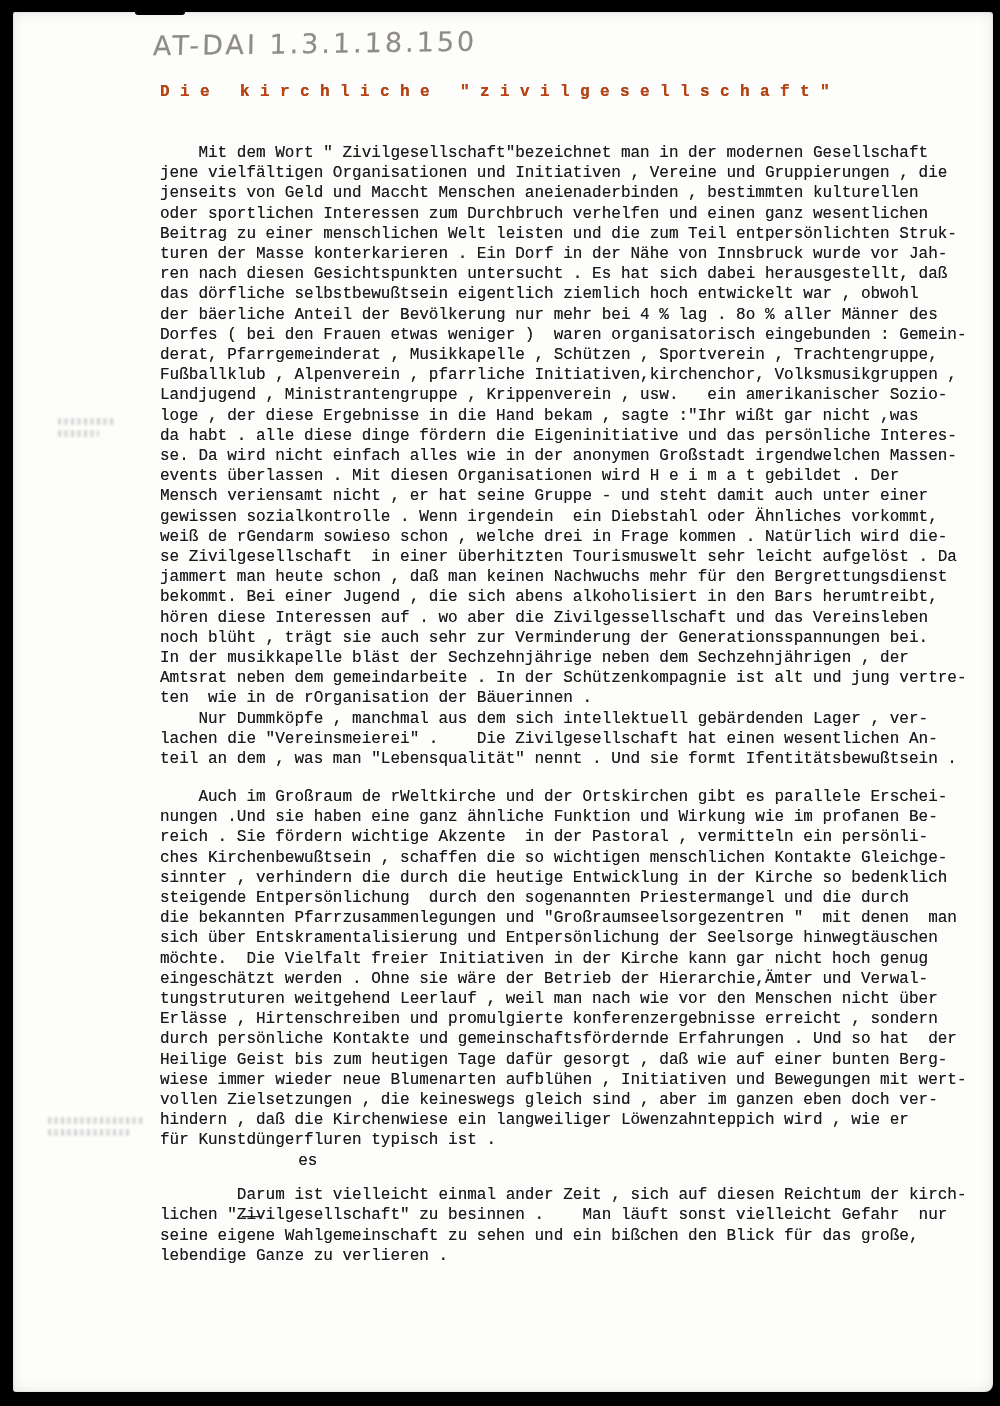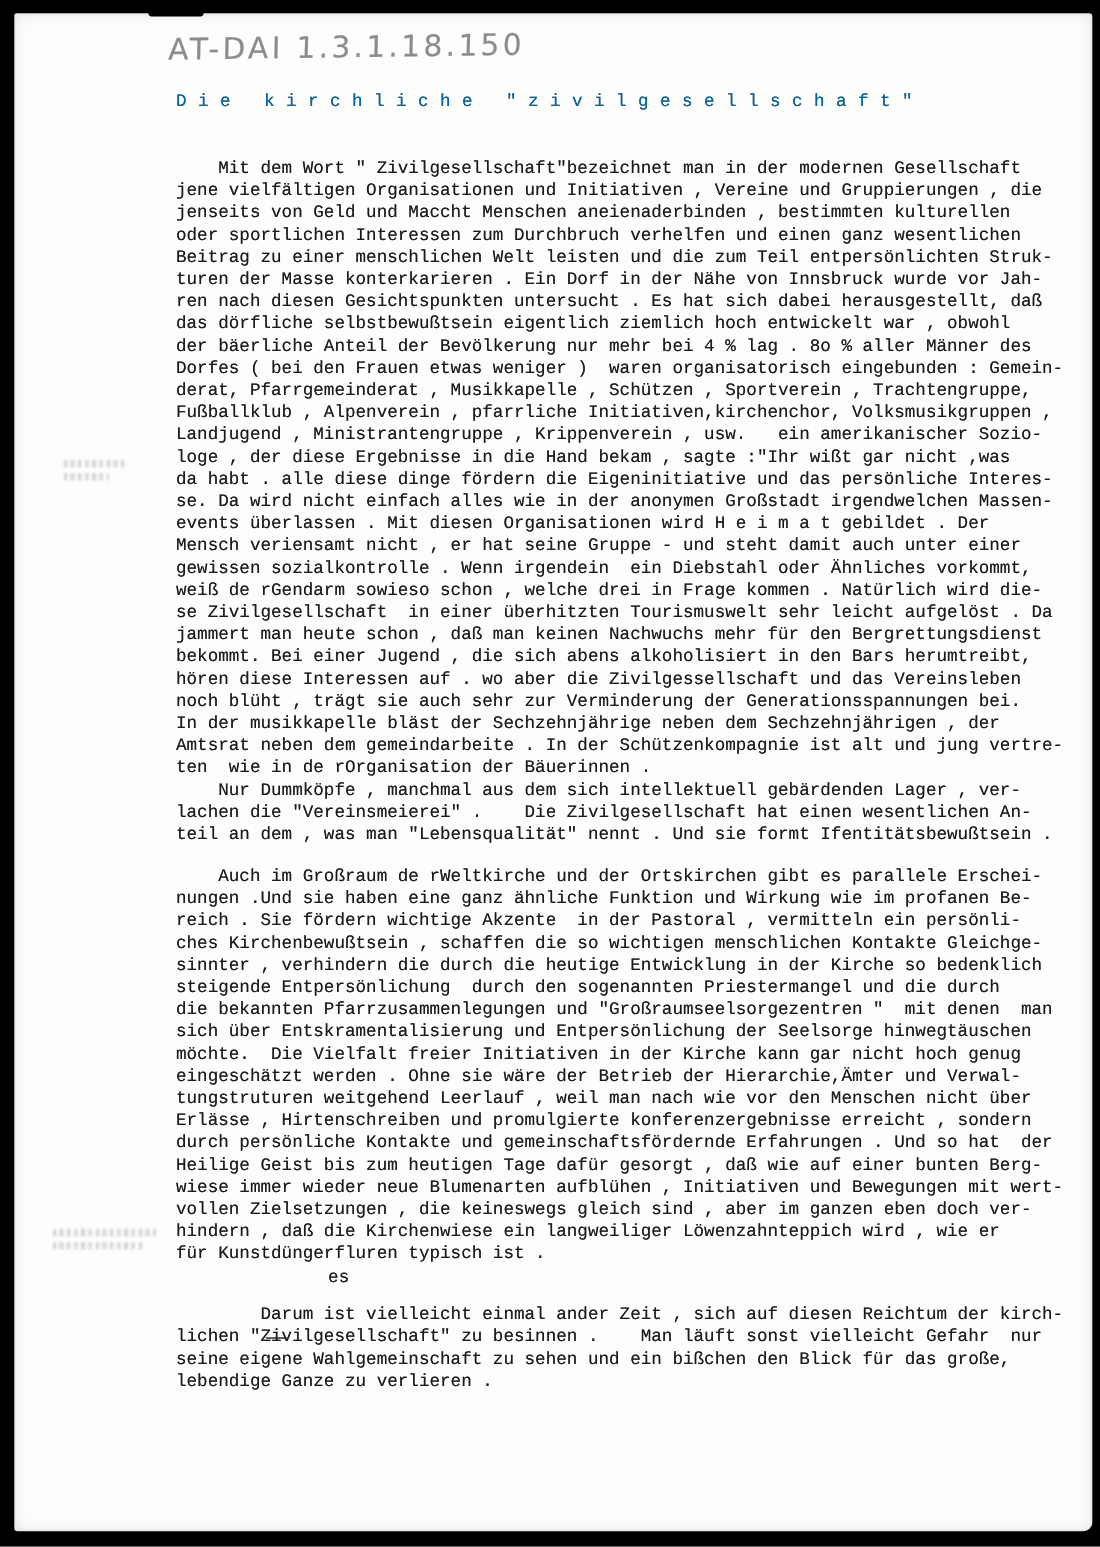--- a/index.html
+++ b/index.html
@@ -34,23 +34,23 @@
     color:#8f8b8a;
     transform:rotate(-0.8deg) skewX(-2deg);
     -webkit-text-stroke:0.2px #9a9695;
     white-space:pre;
   }
   .doc-title{
     position:absolute;
     left:147px;top:71px;
     font-size:16px;
     letter-spacing:0.4px;
-    color:#0369a1;
+    color:#c2410c;
     white-space:pre;
-    font-weight:400;
+    font-weight:700;
     text-shadow:0 0 0.5px rgba(20,20,20,0.7);
   }
   .para{
     position:absolute;
     left:147px;
     font-size:16px;
     line-height:20.2px;
     color:#1b1b1b;
     white-space:pre;
     letter-spacing:0px;

